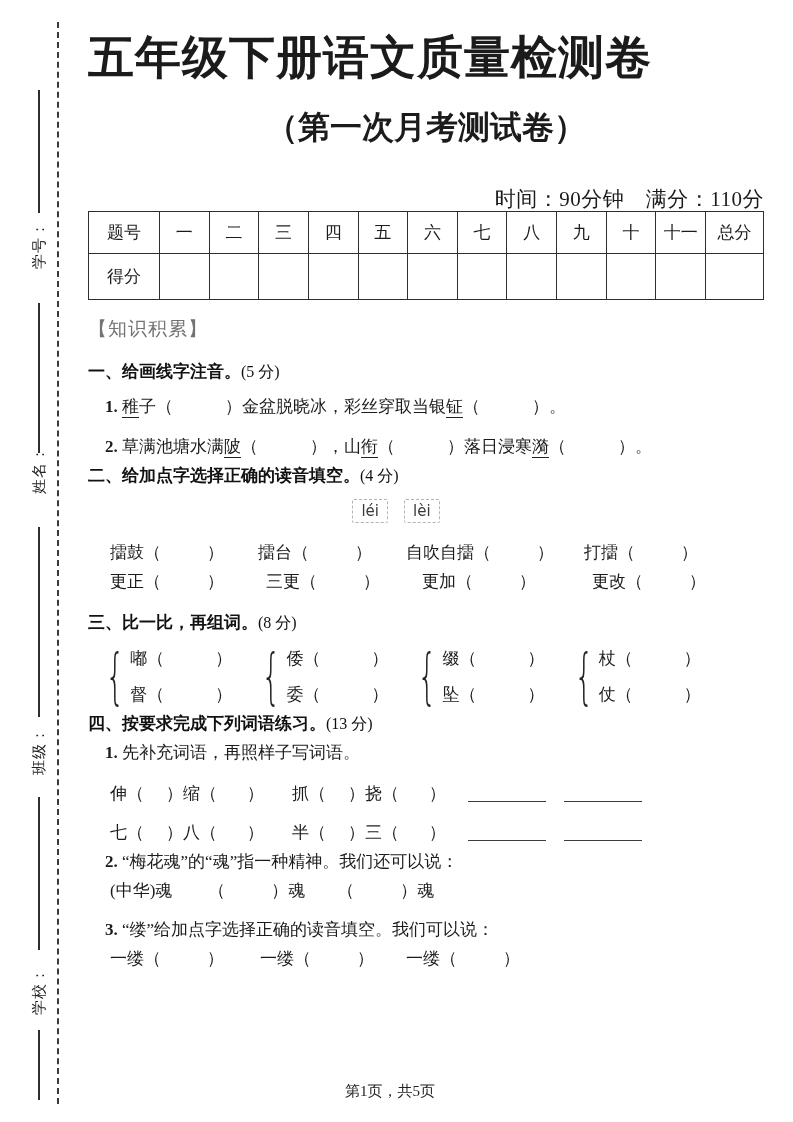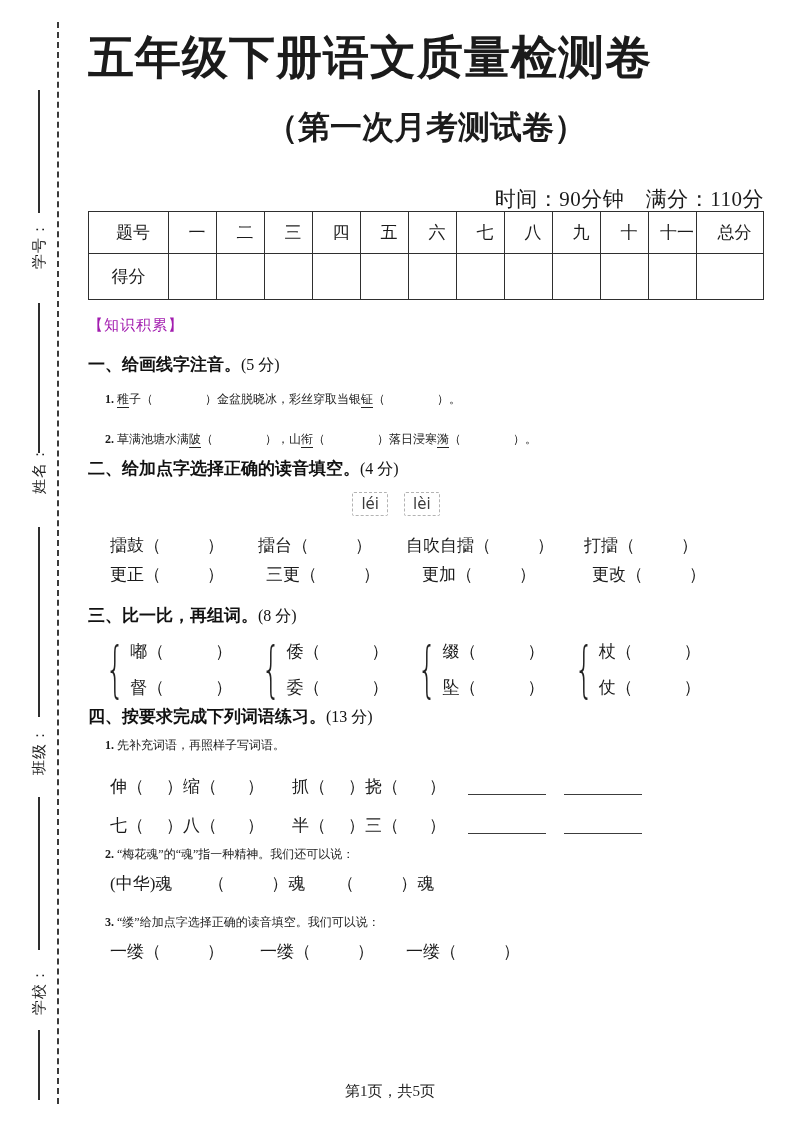--- a/index.html
+++ b/index.html
@@ -15,29 +15,29 @@
     font-size:15px;white-space:nowrap;color:#222;letter-spacing:1px;
   }
   
   .content{position:absolute;left:88px;top:0;width:676px;}
   .title{margin-top:30px;font-size:46px;line-height:55px;font-weight:700;text-align:left;letter-spacing:1px;}
   .subtitle{margin-top:22px;font-size:32px;line-height:40px;font-weight:700;text-align:center;}
   .info{margin-top:38px;height:22px;font-size:21px;text-align:right;letter-spacing:.5px;}
   
   table.score{margin-top:4px;width:100%;border-collapse:collapse;table-layout:fixed;}
   table.score td{border:1.5px solid #2f2f2f;text-align:center;font-size:17px;padding:0;}
-  table.score tr.hd td{height:41px;padding-left:9px;}
+  table.score tr.hd td{height:41px;}
   table.score tr.sc td{height:45px;}
   table.score td:first-child{width:70px;}
   table.score td:last-child{width:57px;}
   
-  .tag{margin-top:16px;font-size:15px;color:#a21caf;letter-spacing:1px;}
+  .tag{margin-top:16px;font-size:19px;color:#737373;letter-spacing:1px;}
   .sec-head{margin-top:18px;font-family:"Liberation Sans","DejaVu Sans",sans-serif;font-weight:700;font-size:17px;color:#111;}
   .sec-head .score{font-family:"Liberation Serif","DejaVu Serif",serif;font-weight:400;font-size:16px;}
-  .numline{margin-top:12px;padding-left:17px;font-size:12px;line-height:23px;}
+  .numline{margin-top:12px;padding-left:17px;font-size:17px;line-height:23px;}
   .row{padding-left:22px;font-size:17px;line-height:23px;}
   .bold{font-weight:700;}
   .u{border-bottom:1.5px solid #222;padding-bottom:1px;}
   .dot-under{position:relative;}
   .dot-under::after{content:"•";position:absolute;left:50%;bottom:-0.62em;transform:translateX(-50%);font-size:11px;color:#222;}
   .gap{display:inline-block;height:1px;}
   .bline{display:inline-block;height:12px;border-bottom:1.6px solid #3c3c3c;transform:translateY(3px);}
   
   .pinyin-row{display:flex;justify-content:center;gap:16px;margin-top:12px;margin-right:60px;}
   .pinyin-box{

